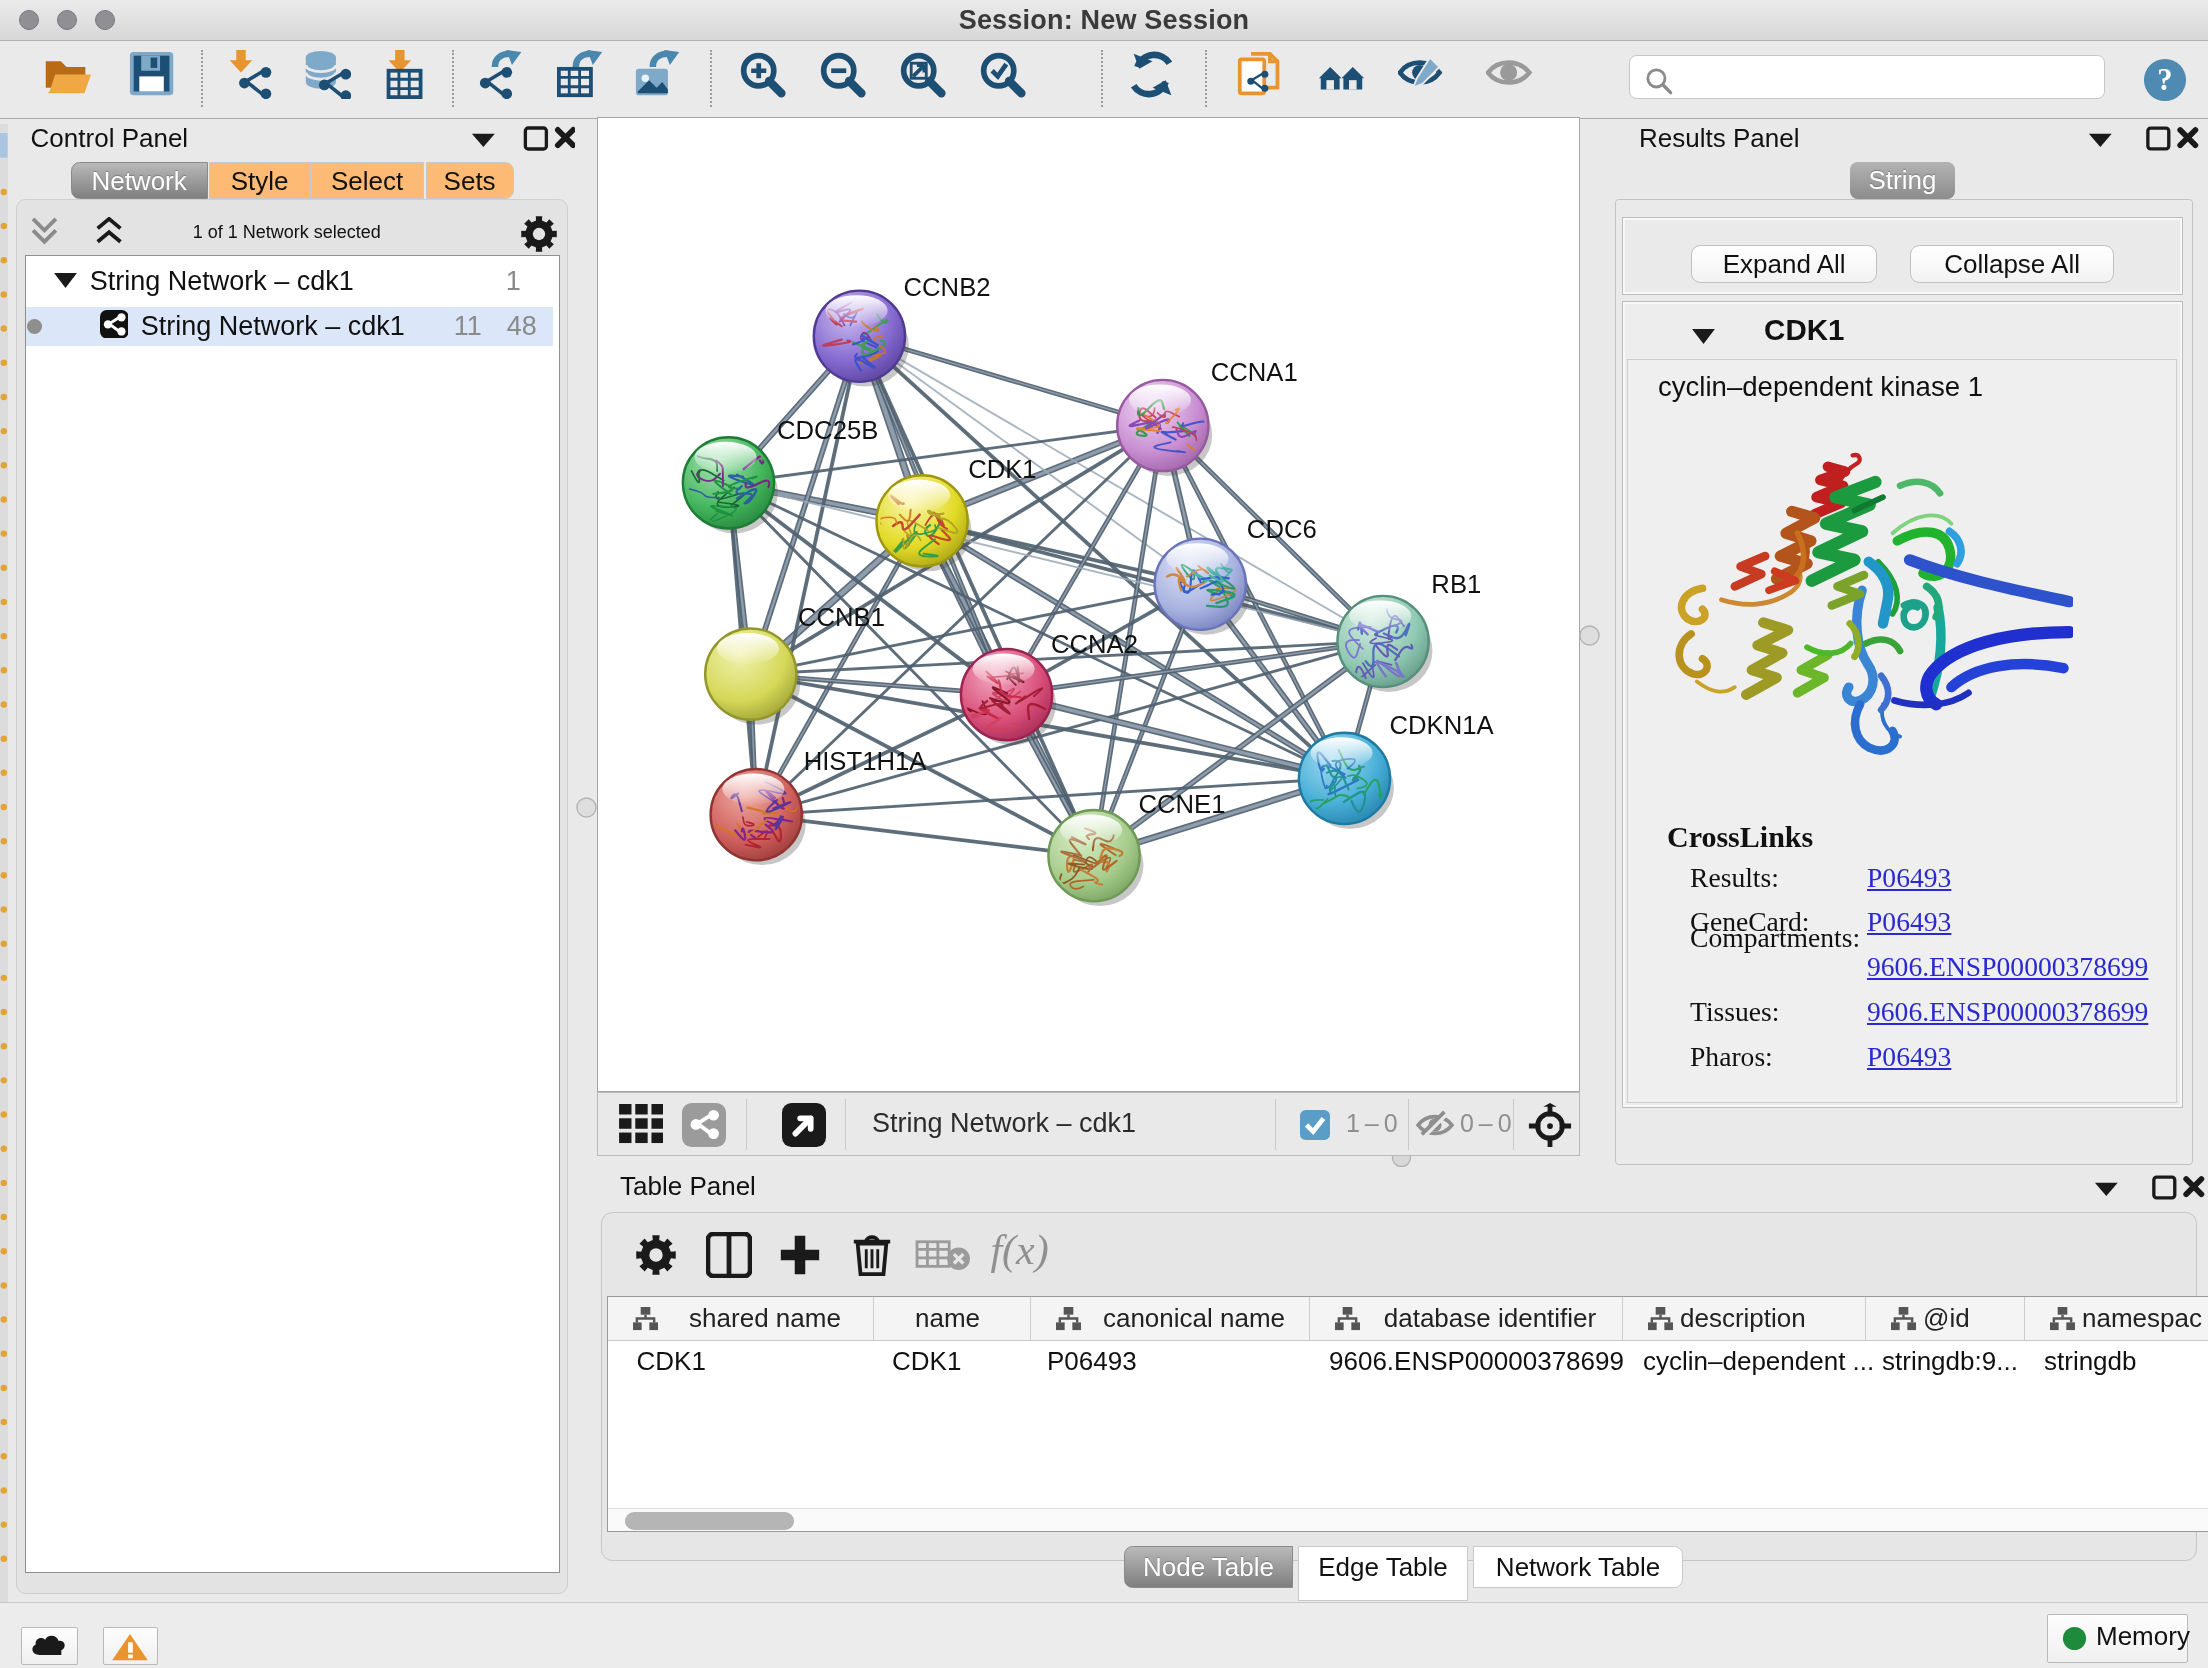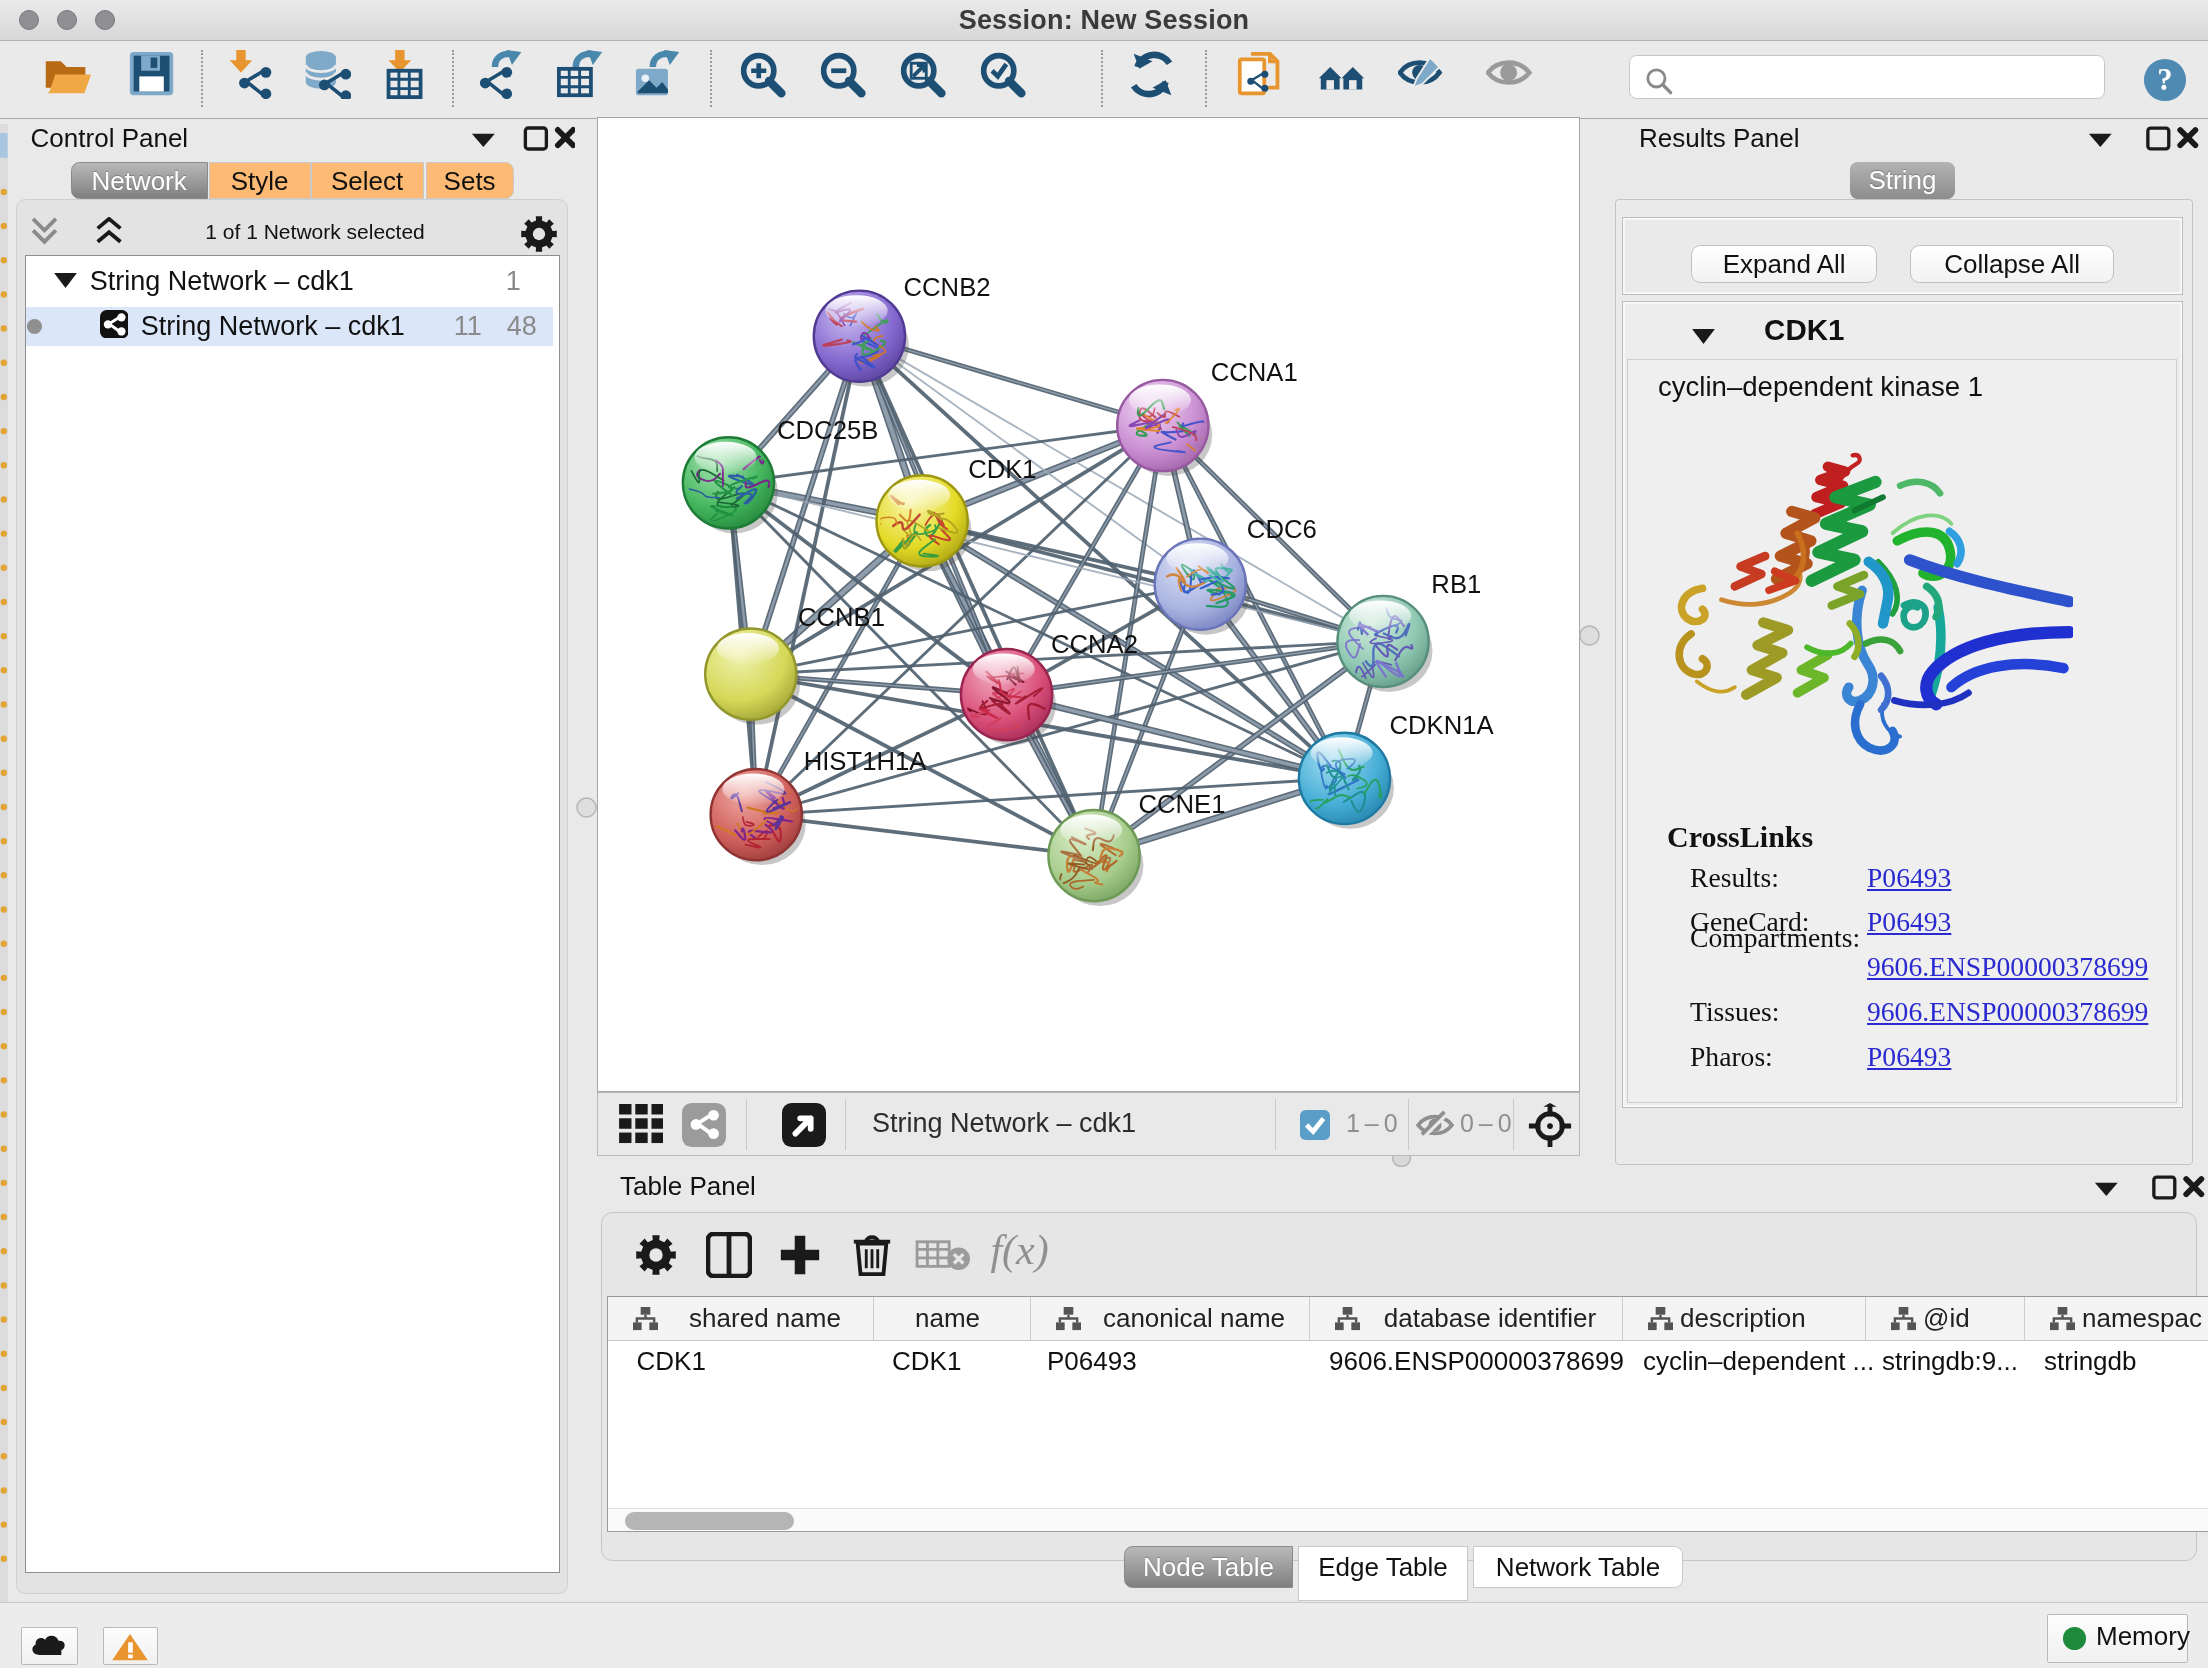--- a/index.html
+++ b/index.html
@@ -250,21 +250,21 @@
     <div class="tab tabsel" style="left:63px;top:44px;width:137px;border-radius:8.6px 0 0 8.6px;">Network</div>
     <div class="tab" style="left:201px;top:44px;width:102px;">Style</div>
     <div class="tab" style="left:303px;top:44px;width:113px;">Select</div>
     <div class="tab" style="left:418px;top:44px;width:88px;border-radius:0 8.6px 8.6px 0;">Sets</div>
     <div id="cp-inner">
       <div id="cp-selbar">
         <svg class="abs" style="left:3.8px;top:9.5px" width="105" height="28.5" viewBox="0 0 110 30">
           <path d="M4 2 L16 14 L28 2 M4 14 L16 26 L28 14" stroke="#8a8a8a" stroke-width="4" fill="none"></path>
           <path d="M72 12 L84 2 L96 12 M72 26 L84 16 L96 26" stroke="#1a1a1a" stroke-width="4" fill="none"></path>
         </svg>
-        <div class="abs" style="left:124px;top:0;width:276px;text-align:right;font-size:21px;color:#111;line-height:48px;">1 of 1 Network selected</div>
+        <div class="abs" style="left:124px;top:0;width:276px;text-align:center;font-size:18px;color:#111;line-height:48px;">1 of 1 Network selected</div>
         <svg class="abs" style="left:495px;top:7.6px" width="38" height="38" viewBox="0 0 40 40">
           <path d="M16.6 1.3 L23.4 1.3 L23.1 5.8 L27.9 7.8 L30.8 4.4 L35.6 9.2 L32.2 12.1 L34.2 16.9 L38.7 16.6 L38.7 23.4 L34.2 23.1 L32.2 27.9 L35.6 30.8 L30.8 35.6 L27.9 32.2 L23.1 34.2 L23.4 38.7 L16.6 38.7 L16.9 34.2 L12.1 32.2 L9.2 35.6 L4.4 30.8 L7.8 27.9 L5.8 23.1 L1.3 23.4 L1.3 16.6 L5.8 16.9 L7.8 12.1 L4.4 9.2 L9.2 4.4 L12.1 7.8 L16.9 5.8 Z" fill="#1a1a1a"></path>
           <circle cx="20" cy="20" r="6.5" fill="#e3e3e3"></circle>
         </svg>
       </div>
       <div id="cp-list">
         <div class="abs" style="left:0;top:0;width:527px;height:51px;background:#fff;">
           <svg class="abs" style="left:27.6px;top:15px" width="25" height="19" viewBox="0 0 26 20">
             <path d="M1 2 L25 2 L13 18 Z" fill="#1a1a1a"></path>
           </svg>

